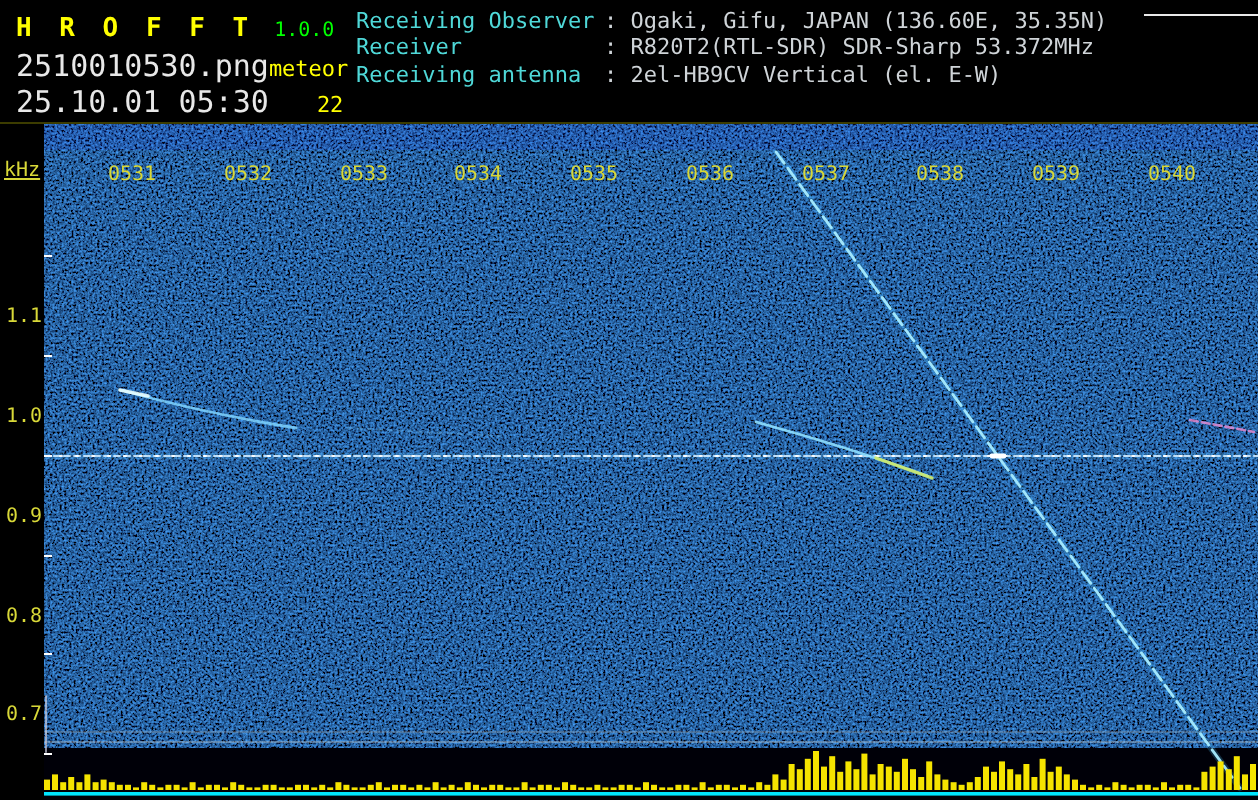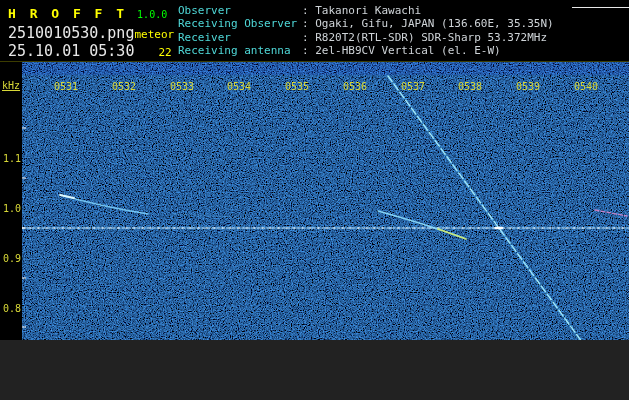--- a/index.html
+++ b/index.html
@@ -1,16 +1,16 @@
 <!DOCTYPE html>
 <html><head>
 <meta charset="utf-8">
 <style>
   html,body{margin:0;padding:0;background:#222;}
-  .screen{position:relative;width:629px;height:340px;background:#000;overflow:hidden;
+  .screen{position:relative;width:629px;height:400px;background:#000;overflow:hidden;
           font-family:"DejaVu Sans Mono","Liberation Mono",monospace;}
   
   .header{position:absolute;left:0;top:0;width:629px;height:62px;background:#000;}
   .hrow{position:absolute;white-space:nowrap;}
   .r1{left:8px;top:3px;}
   .r2{left:8px;top:23px;}
   .r3{left:8px;top:41px;}
   .title{color:#ffff00;font-size:13px;font-weight:bold;letter-spacing:3px;}
   .ver{color:#00ff00;font-size:10px;margin-left:10px;letter-spacing:0;}
   .white{color:#e8e8e8;font-size:15px;}
@@ -38,21 +38,20 @@
     <div class="hrow r1">
       <span class="title">H R O F F T</span><span class="ver">1.0.0</span>
     </div>
     <div class="hrow r2">
       <span class="white">2510010530.png</span><span class="yellow">meteor</span>
     </div>
     <div class="hrow r3">
       <span class="white">25.10.01 05:30</span><span class="yellow">22</span>
     </div>
     <div class="info" id="info-rows">
-        <div class="info-row"><span class="ilabel">Observer</span><span class="icolon">: </span><span class="ivalue">Takanori Kawachi</span></div>
         <div class="info-row"><span class="ilabel">Receiving Observer</span><span class="icolon">: </span><span class="ivalue">Ogaki, Gifu, JAPAN (136.60E, 35.35N)</span></div>
         <div class="info-row"><span class="ilabel">Receiver</span><span class="icolon">: </span><span class="ivalue">R820T2(RTL-SDR) SDR-Sharp 53.372MHz</span></div>
         <div class="info-row"><span class="ilabel">Receiving antenna</span><span class="icolon">: </span><span class="ivalue">2el-HB9CV Vertical (el. E-W)</span></div>
       </div>
     <div class="topline"></div>
   </div>
   <div class="hsep"></div>
 
   <span class="yunit">kHz</span>
   <div id="y-axis">

